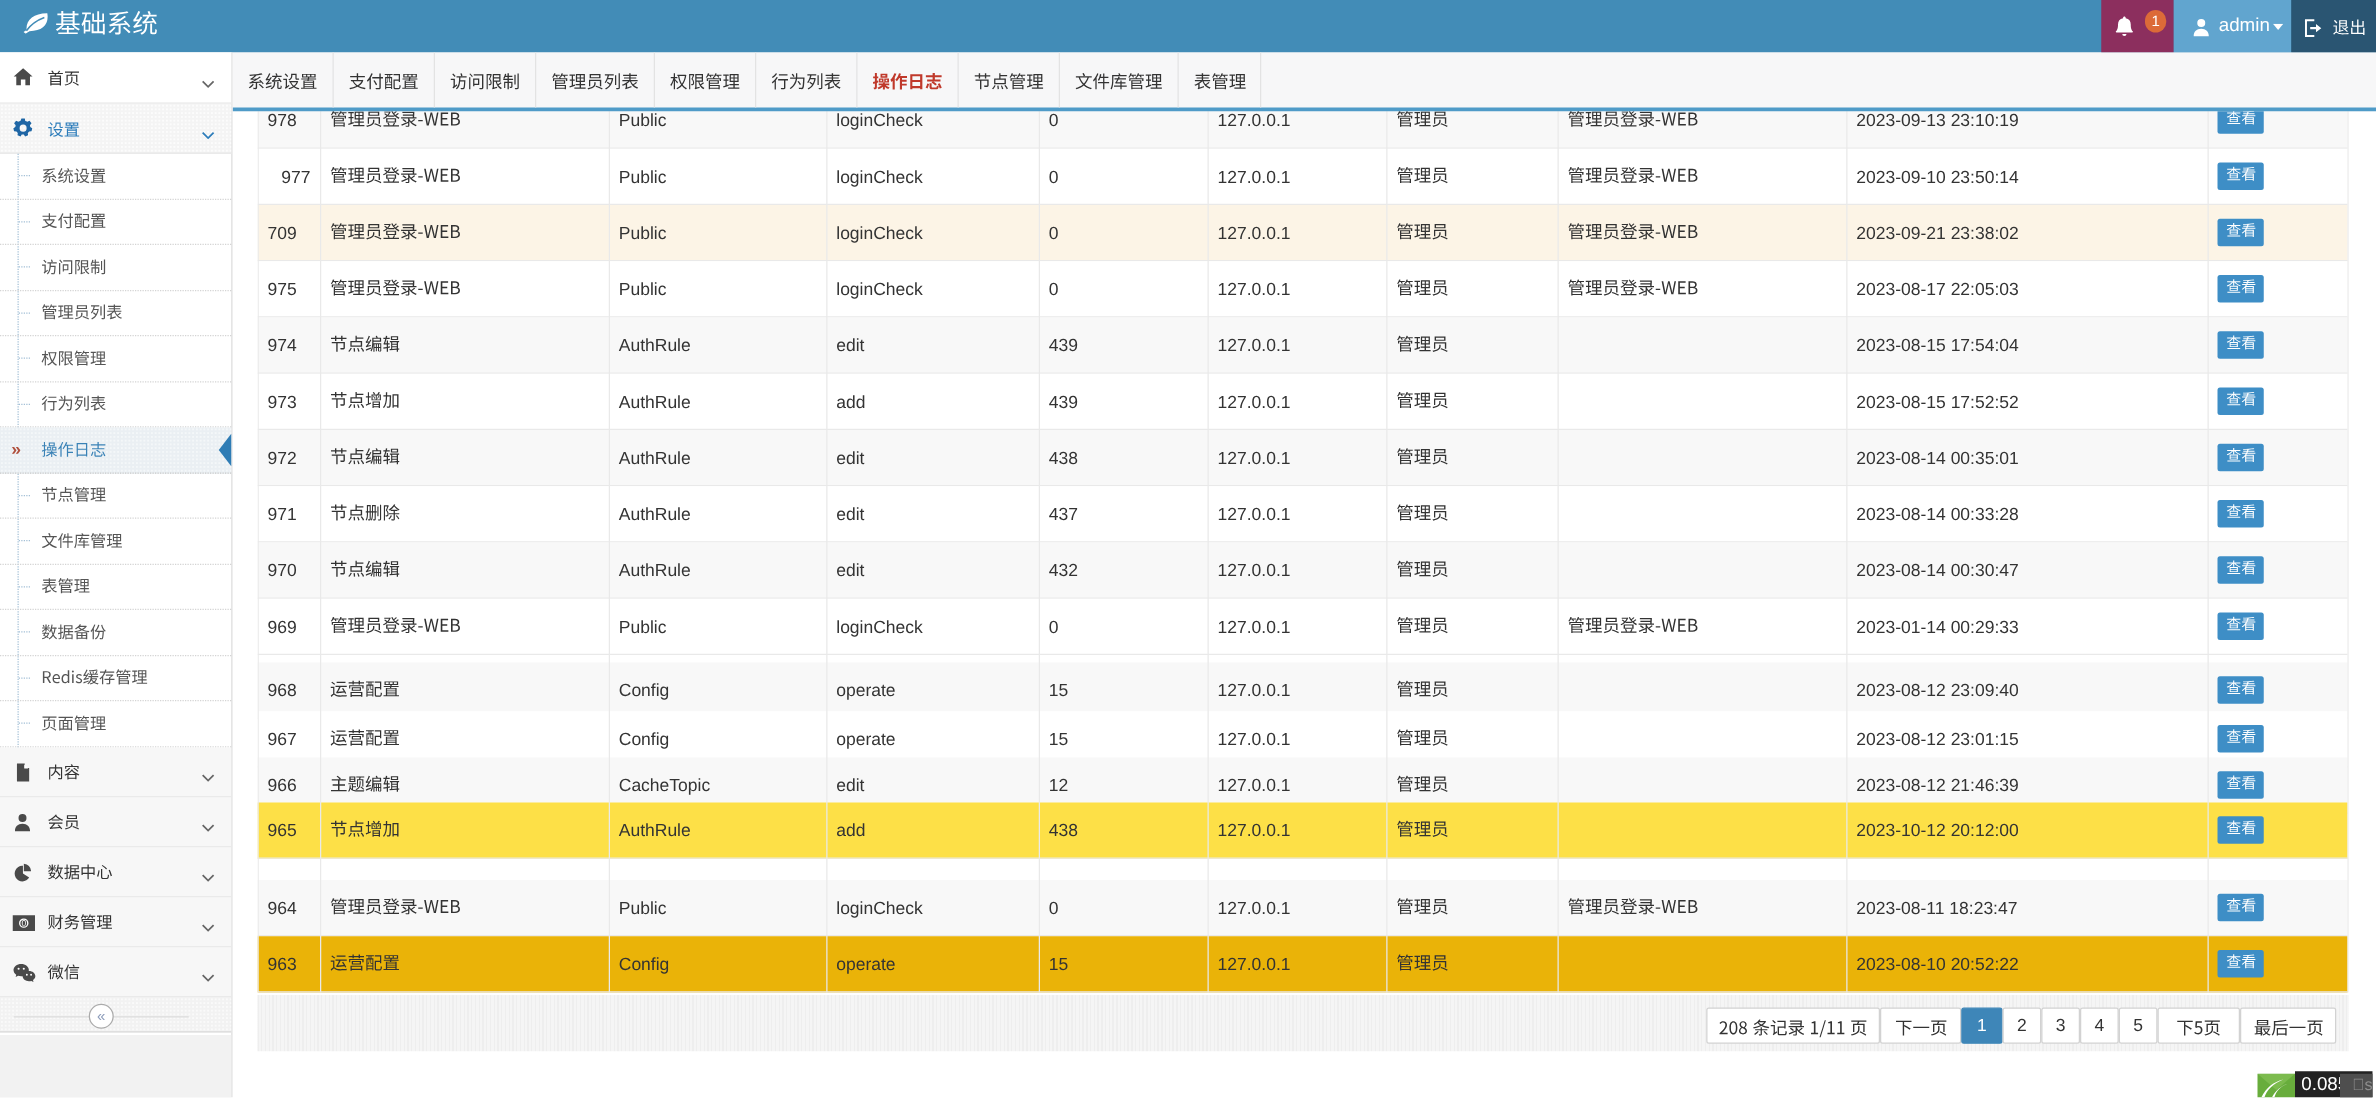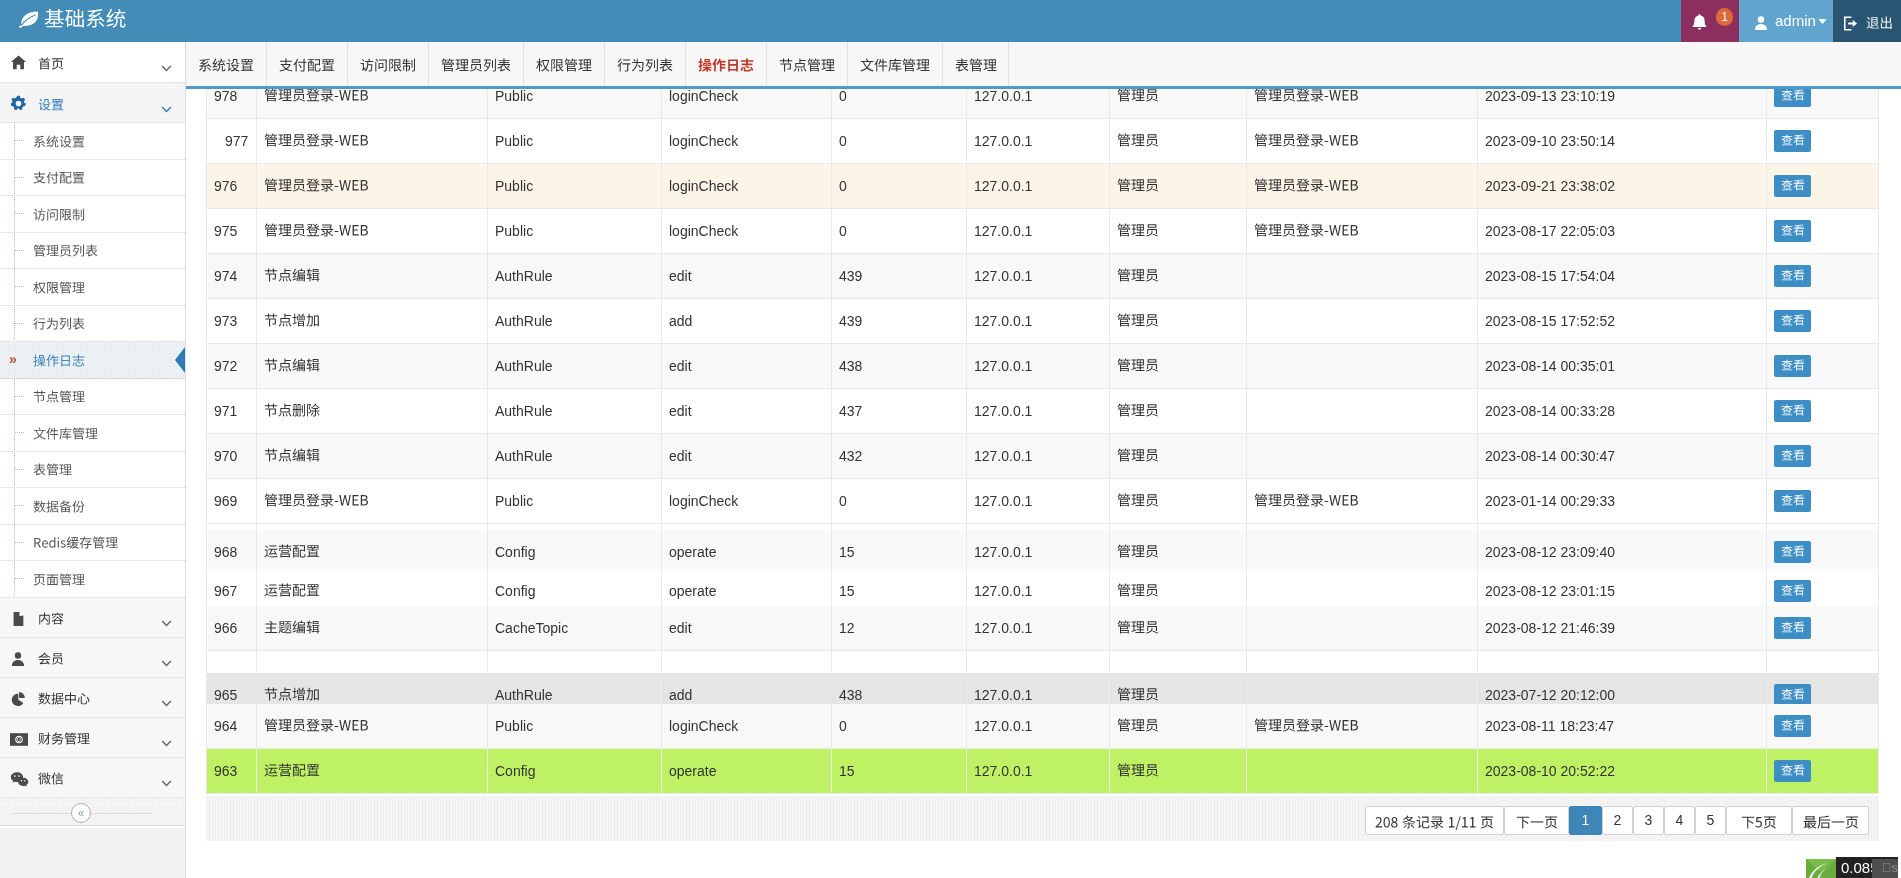--- a/index.html
+++ b/index.html
@@ -702,21 +702,21 @@
         </svg></span>
 <span class="cell" style="left:1048px"><svg class="" style="width:104.6px;height:16.8px;" viewBox="0 0 104.6 16.8">
           <use href="#s_t9" y="12.4" fill="#333"></use>
         </svg></span>
 <span class="cell" style="left:1279px">2023-09-10 23:50:14</span>
 <span class="ckbtn" style="left:1568px;top:11px"><svg class="" style="width:24.0px;height:14.4px;margin-top:3px" viewBox="0 0 24.0 14.4">
           <use href="#s_ck" y="10.6" fill="#fff"></use>
         </svg></span>
 </div>
 <div class="trow" style="top:90.0px;background:#fcf4e6">
-<span class="cell" style="left:8px">976</span>
+<span class="cell" style="left:8px">709</span>
 <span class="cell" style="left:58px"><svg class="" style="width:104.6px;height:16.8px;" viewBox="0 0 104.6 16.8">
           <use href="#s_t9" y="12.4" fill="#333"></use>
         </svg></span>
 <span class="cell" style="left:289px">Public</span>
 <span class="cell" style="left:463px">loginCheck</span>
 <span class="cell" style="left:633px">0</span>
 <span class="cell" style="left:768px">127.0.0.1</span>
 <span class="cell" style="left:911px"><svg class="" style="width:42.0px;height:16.8px;" viewBox="0 0 42.0 16.8">
           <use href="#s_t15" y="12.4" fill="#333"></use>
         </svg></span>
@@ -897,33 +897,33 @@
 <span class="cell" style="left:633px">12</span>
 <span class="cell" style="left:768px">127.0.0.1</span>
 <span class="cell" style="left:911px"><svg class="" style="width:42.0px;height:16.8px;" viewBox="0 0 42.0 16.8">
           <use href="#s_t15" y="12.4" fill="#333"></use>
         </svg></span>
 <span class="cell" style="left:1279px">2023-08-12 21:46:39</span>
 <span class="ckbtn" style="left:1568px;top:11px"><svg class="" style="width:24.0px;height:14.4px;margin-top:3px" viewBox="0 0 24.0 14.4">
           <use href="#s_ck" y="10.6" fill="#fff"></use>
         </svg></span>
 </div>
-<div class="trow" style="top:599px;background:#e5e5e5">
+<div class="trow" style="top:568px;background:#fde047">
 <span class="cell" style="left:8px">965</span>
 <span class="cell" style="left:58px"><svg class="" style="width:56.0px;height:16.8px;" viewBox="0 0 56.0 16.8">
           <use href="#s_t11" y="12.4" fill="#333"></use>
         </svg></span>
 <span class="cell" style="left:289px">AuthRule</span>
 <span class="cell" style="left:463px">add</span>
 <span class="cell" style="left:633px">438</span>
 <span class="cell" style="left:768px">127.0.0.1</span>
 <span class="cell" style="left:911px"><svg class="" style="width:42.0px;height:16.8px;" viewBox="0 0 42.0 16.8">
           <use href="#s_t15" y="12.4" fill="#333"></use>
         </svg></span>
-<span class="cell" style="left:1279px">2023-07-12 20:12:00</span>
+<span class="cell" style="left:1279px">2023-10-12 20:12:00</span>
 <span class="ckbtn" style="left:1568px;top:11px"><svg class="" style="width:24.0px;height:14.4px;margin-top:3px" viewBox="0 0 24.0 14.4">
           <use href="#s_ck" y="10.6" fill="#fff"></use>
         </svg></span>
 </div>
 <div class="trow" style="top:630.0px;background:#f8f8f8">
 <span class="cell" style="left:8px">964</span>
 <span class="cell" style="left:58px"><svg class="" style="width:104.6px;height:16.8px;" viewBox="0 0 104.6 16.8">
           <use href="#s_t9" y="12.4" fill="#333"></use>
         </svg></span>
 <span class="cell" style="left:289px">Public</span>
@@ -934,21 +934,21 @@
           <use href="#s_t15" y="12.4" fill="#333"></use>
         </svg></span>
 <span class="cell" style="left:1048px"><svg class="" style="width:104.6px;height:16.8px;" viewBox="0 0 104.6 16.8">
           <use href="#s_t9" y="12.4" fill="#333"></use>
         </svg></span>
 <span class="cell" style="left:1279px">2023-08-11 18:23:47</span>
 <span class="ckbtn" style="left:1568px;top:11px"><svg class="" style="width:24.0px;height:14.4px;margin-top:3px" viewBox="0 0 24.0 14.4">
           <use href="#s_ck" y="10.6" fill="#fff"></use>
         </svg></span>
 </div>
-<div class="trow" style="top:675.0px;background:#bef264">
+<div class="trow" style="top:675.0px;background:#eab308">
 <span class="cell" style="left:8px">963</span>
 <span class="cell" style="left:58px"><svg class="" style="width:56.0px;height:16.8px;" viewBox="0 0 56.0 16.8">
           <use href="#s_t13" y="12.4" fill="#333"></use>
         </svg></span>
 <span class="cell" style="left:289px">Config</span>
 <span class="cell" style="left:463px">operate</span>
 <span class="cell" style="left:633px">15</span>
 <span class="cell" style="left:768px">127.0.0.1</span>
 <span class="cell" style="left:911px"><svg class="" style="width:42.0px;height:16.8px;" viewBox="0 0 42.0 16.8">
           <use href="#s_t15" y="12.4" fill="#333"></use>

